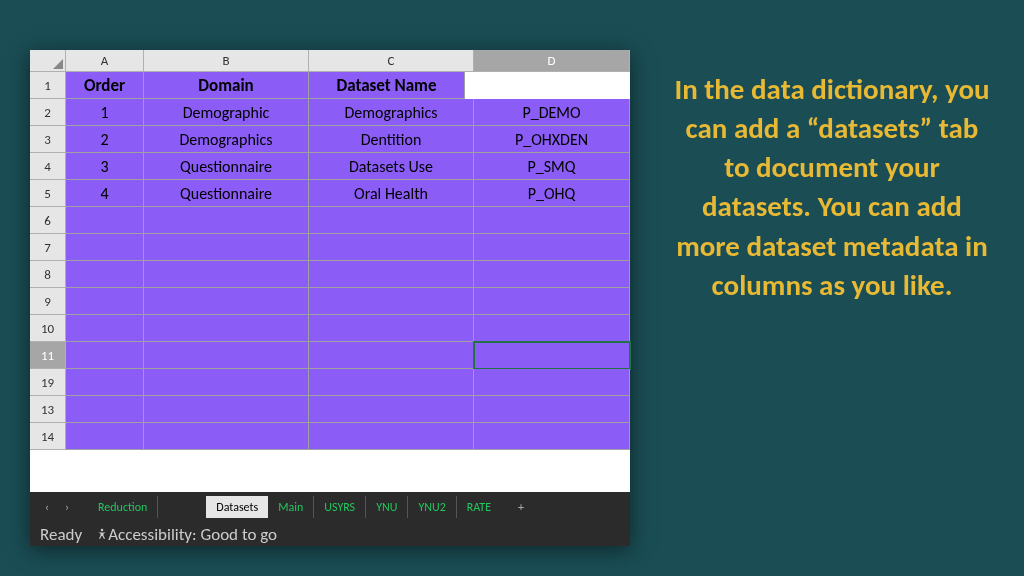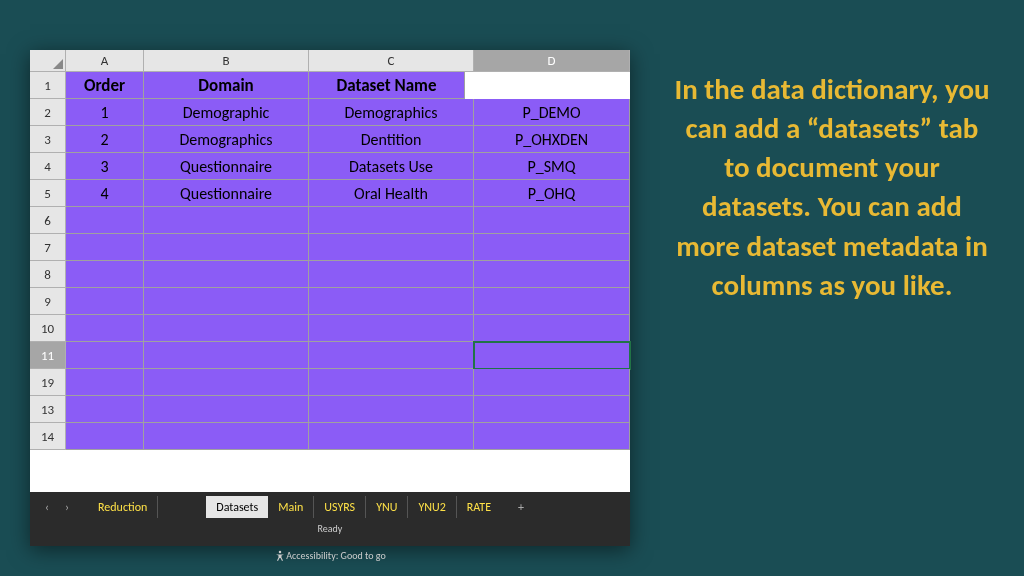--- a/index.html
+++ b/index.html
@@ -112,21 +112,21 @@
   }
   .nav-arrow {
     width: 18px;
     text-align: center;
     cursor: pointer;
     color: #aaa;
   }
   .tab {
     padding: 4px 10px;
     cursor: pointer;
-    color: #fde047;
+    color: #22c55e;
     border-right: 1px solid #555;
     position: relative;
   }
   .tab:last-of-type { border-right: none; }
   .tab.active {
     background: #e6e6e6;
     color: #000;
     border-radius: 0 0 0 0;
     border-right: none;
     margin-left: 48px;
@@ -135,26 +135,25 @@
     width: 24px;
     text-align: center;
     color: #aaa;
     cursor: pointer;
     margin-left: 6px;
   }
   .status-bar {
     height: 24px;
     background: #2b2b2b;
     color: #ccc;
-    font-size: 10px;
+    font-size: 17px;
     display: flex;
     align-items: center;
     padding: 0 10px;
     gap: 14px;
-    flex-direction: column;
   }
   .access-icon {
     display: inline-flex;
     align-items: center;
     gap: 0;
   }
   .callout {
     flex: 1;
     display: flex;
     align-items: flex-start;

